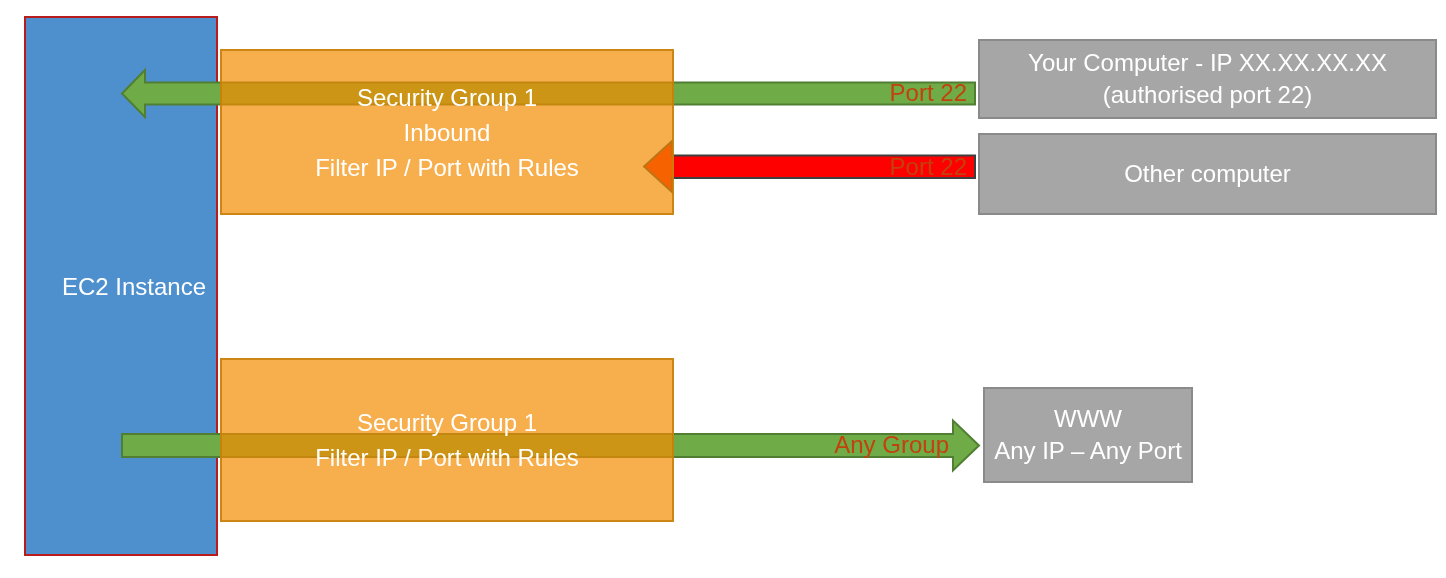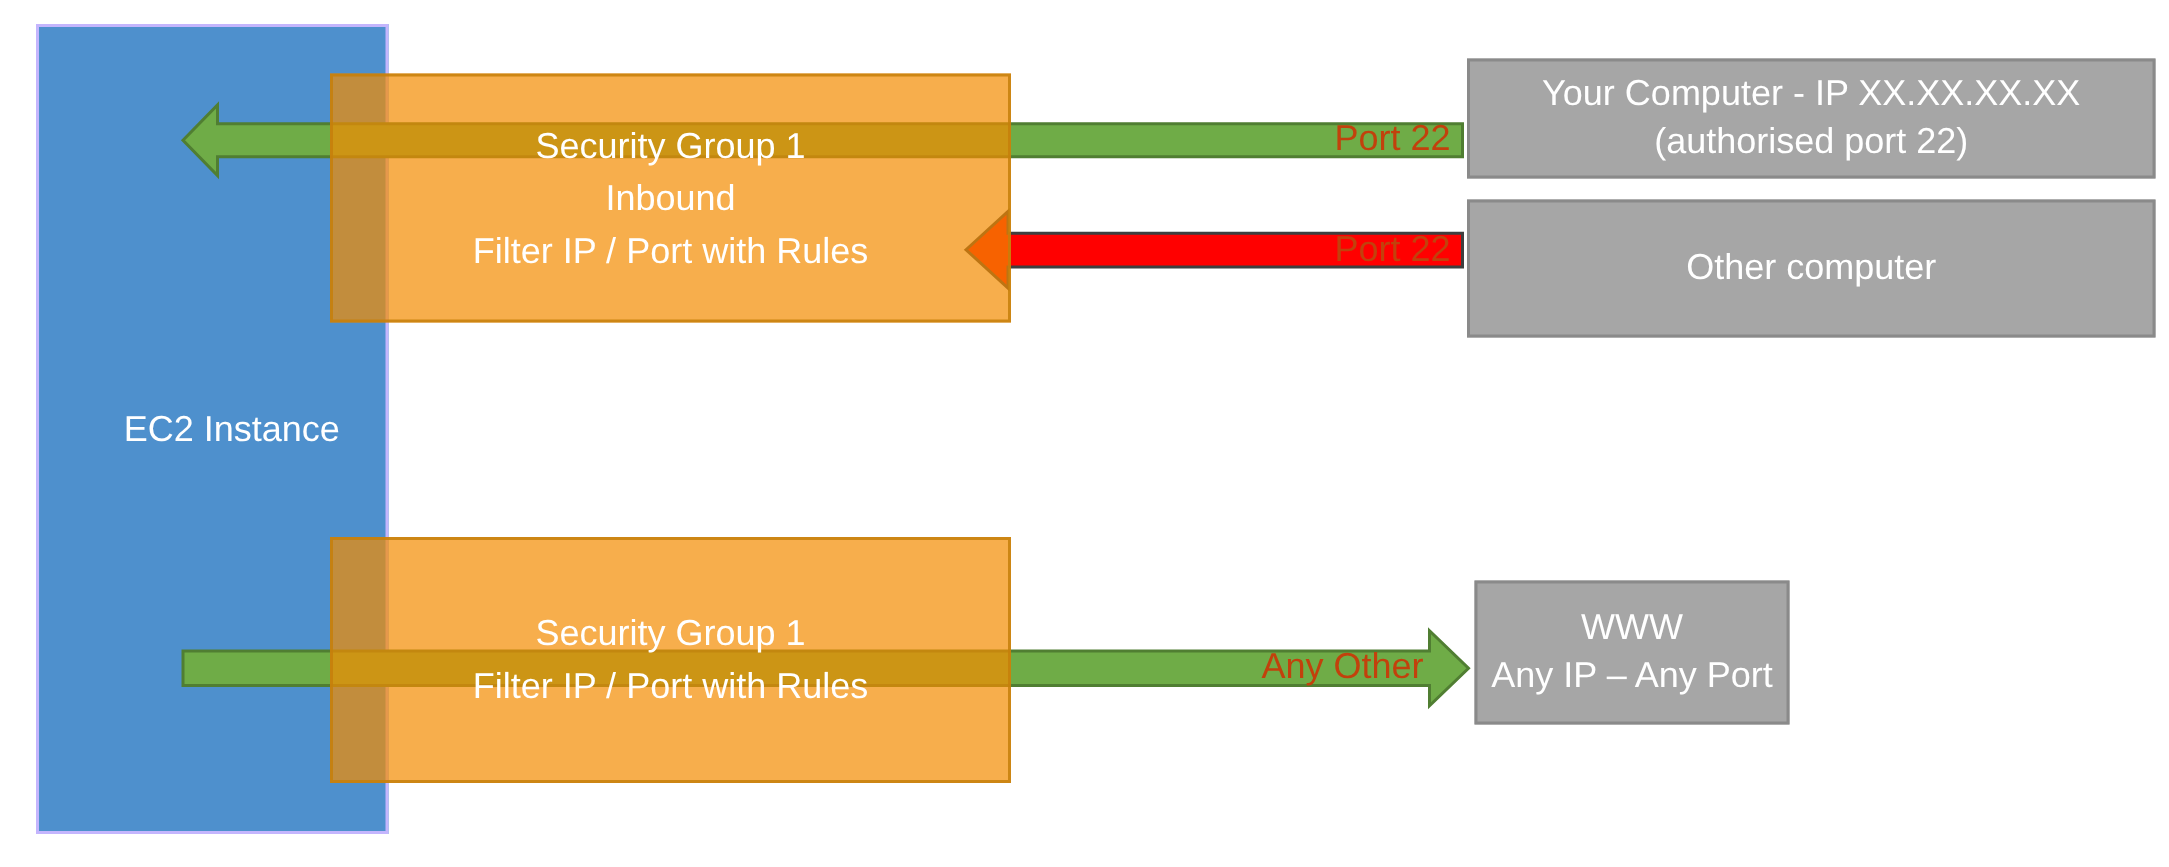--- a/index.html
+++ b/index.html
@@ -3,38 +3,38 @@
 <meta charset="utf-8">
 <style>
   html,body{margin:0;padding:0;background:#ffffff;}
   .canvas{
     position:relative;width:1446px;height:578px;background:#ffffff;overflow:hidden;
     font-family:"Liberation Sans", sans-serif;color:#ffffff;
   }
   .box{position:absolute;box-sizing:border-box;display:flex;flex-direction:column;
        align-items:center;justify-content:center;text-align:center;}
   
-  .ec2{left:24px;top:16px;width:235px;height:540px;background:#4E90CD;
-       border:2px solid #c4b5fd;z-index:1;font-size:24px;padding-left:26px;}
+  .ec2{left:24px;top:16px;width:194px;height:540px;background:#4E90CD;
+       border:2px solid #b91c1c;z-index:1;font-size:24px;padding-left:26px;}
   .ec2 .ln{line-height:29px;}
   
   .arrows{position:absolute;left:0;top:0;z-index:2;}
   .arrow-allowed{fill:#6FAC47;stroke:#507E32;stroke-width:2;}
   .arrow-blocked{fill:#FF0000;stroke:#3F3F3F;stroke-width:2;}
   
   .sg{left:220px;width:454px;background:rgba(244,139,0,0.70);
       border:2px solid rgba(197,127,10,0.85);z-index:3;font-size:24px;}
   .sg .ln{line-height:35px;}
   .sg-in{top:49px;height:166px;}
   .sg-out{top:358px;height:164px;}
   
   .endpoint{background:#A6A6A6;border:2px solid #8A8A8A;z-index:4;font-size:24px;}
   .endpoint .ln{line-height:32px;}
   .ep-your{left:978px;top:39px;width:459px;height:80px;}
-  .ep-other{left:978px;top:133px;width:459px;height:92px;}
+  .ep-other{left:978px;top:133px;width:459px;height:82px;}
   .ep-www{left:983px;top:387px;width:210px;height:96px;}
   
   .arrow-label{position:absolute;z-index:5;font-size:24px;line-height:24px;
                text-align:right;color:#c2410c;white-space:nowrap;}
   .lbl-in-ok{left:830px;top:81px;width:137px;}
   .lbl-in-no{left:830px;top:155px;width:137px;}
   .lbl-out{left:810px;top:433px;width:139px;}
 </style>
 </head>
 <body>
@@ -71,15 +71,15 @@
     <div class="ln">Other computer</div>
   </div>
 
   <div class="box endpoint ep-www">
     <div class="ln">WWW</div>
     <div class="ln">Any IP – Any Port</div>
   </div>
 
   <div class="arrow-label lbl-in-ok">Port 22</div>
   <div class="arrow-label lbl-in-no">Port 22</div>
-  <div class="arrow-label lbl-out">Any Other</div>
+  <div class="arrow-label lbl-out">Any Group</div>
 
 </div>
 
 </body></html>

